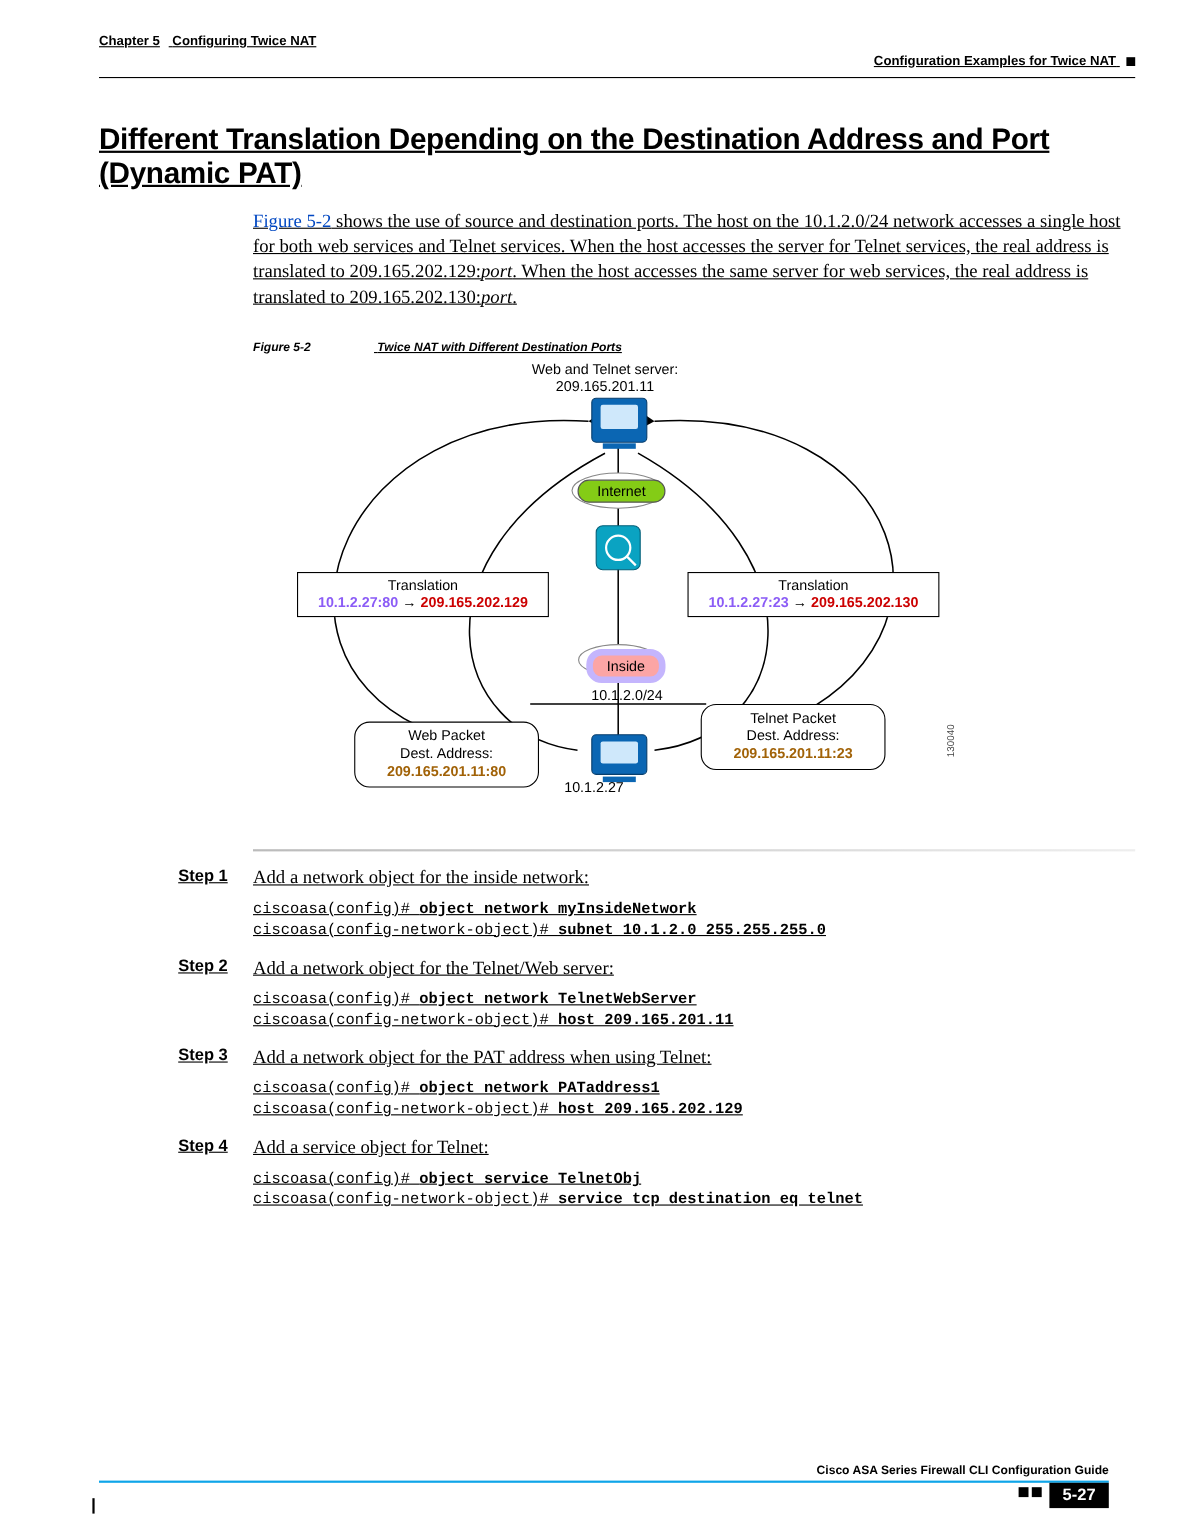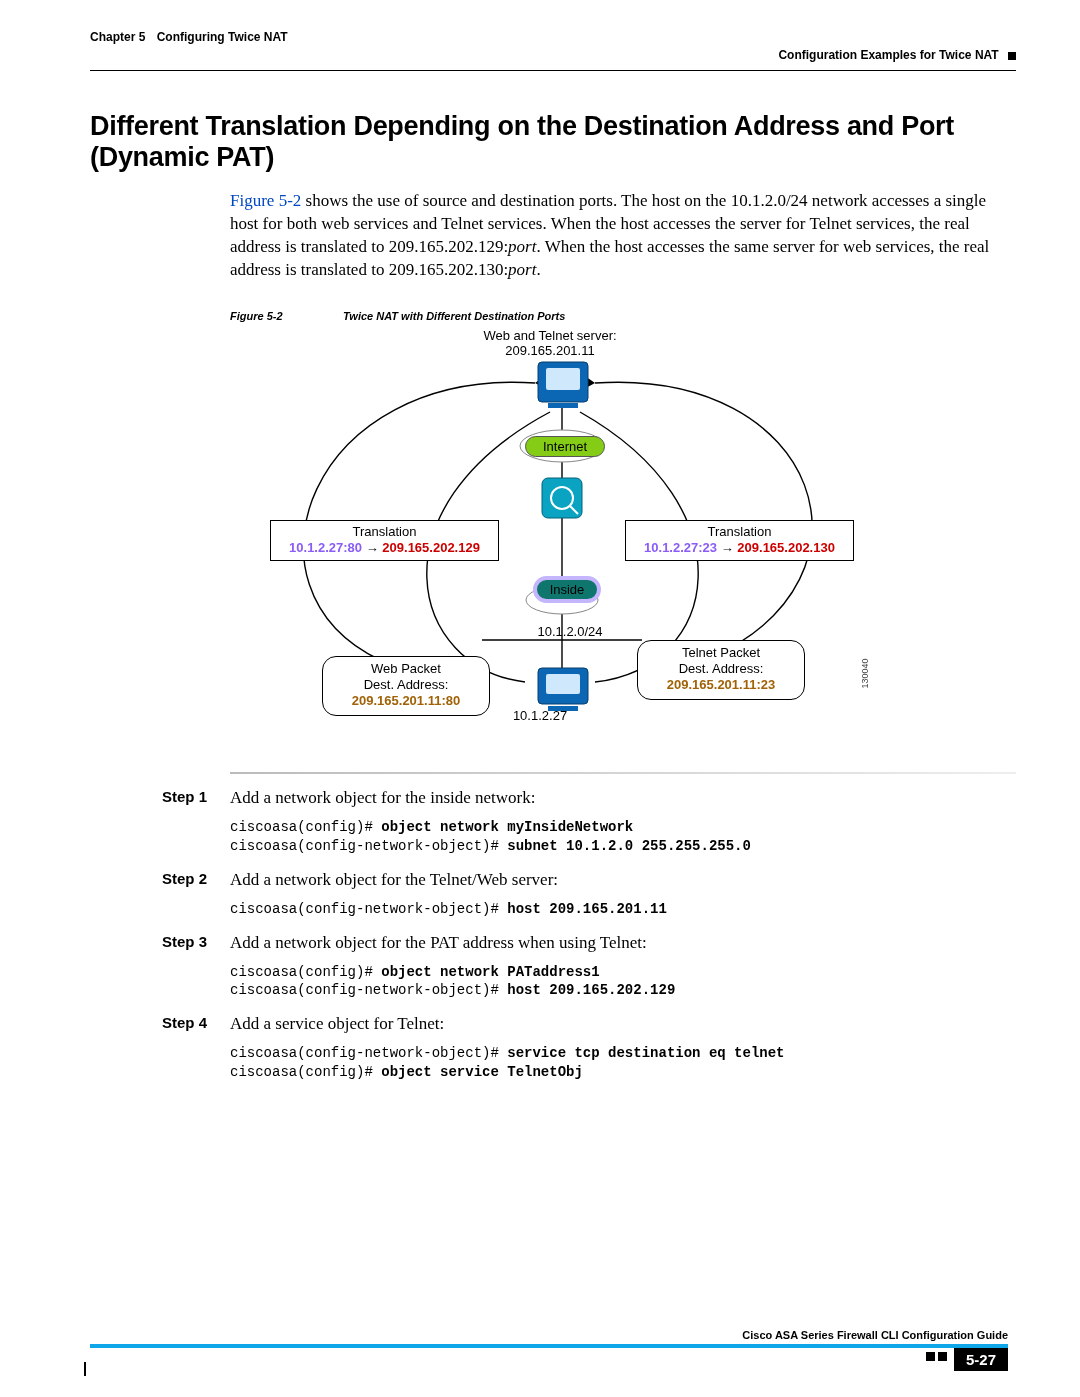--- a/index.html
+++ b/index.html
@@ -7,22 +7,23 @@
     padding: 0;
     background: #fff;
     font-family: "Times New Roman", Times, serif;
     color: #000;
   }
   .page {
     width: 1080px;
     height: 1397px;
     position: relative;
     box-sizing: border-box;
-    padding: 30px 64px 40px 90px;
+    padding: 30px 48px 40px 90px;
     font-size: 16px;
+    text-decoration: underline;
   }
   .header-row {
     display: flex;
     justify-content: space-between;
     align-items: flex-start;
     font-family: Arial, Helvetica, sans-serif;
     font-size: 12px;
     border-bottom: 1px solid #000;
     padding-bottom: 8px;
     margin-bottom: 24px;
@@ -64,21 +65,21 @@
     width: 620px;
     height: 430px;
     font-family: Arial, Helvetica, sans-serif;
     font-size: 13px;
     margin-top: 6px;
     margin-bottom: 14px;
   }
   .diagram .label { position:absolute; text-align:center; line-height:1.2;}
   .server-label { left: 190px; top: 0; width: 220px;}
   .internet-bubble { left: 275px; top: 108px; width: 70px; border:1px solid #555; border-radius: 16px; background:#84cc16; padding:2px 4px;}
-  .inside-bubble   { left: 283px; top: 248px; width: 52px; border:4px solid #c4b5fd; border-radius: 14px; background:#0f766e; padding:2px 4px;}
+  .inside-bubble   { left: 283px; top: 262px; width: 52px; border:6px solid #c4b5fd; border-radius: 14px; background:#fca5a5; padding:2px 4px;}
   .subnet-lbl { left:270px; top:296px; width:100px;}
   .host-lbl { left:250px; top:380px; width:80px;}
   .side-id { right:-10px; top: 340px; transform: rotate(-90deg); font-size:9px; color:#444;}
   .trans-box {
     position:absolute;
     border:1px solid #000;
     background:#fff;
     padding:3px 6px 4px 6px;
     text-align:center;
     width: 215px;
@@ -141,21 +142,21 @@
   .footer-line1 {
     text-align:right;
     font-family: Arial, Helvetica, sans-serif;
     font-size: 11px;
     font-weight:bold;
   }
   .footer-row {
     display:flex;
     justify-content:flex-end;
     align-items:stretch;
-    border-top:4px solid #0ea5e9;
+    border-top:2px solid #0ea5e9;
     margin-top:3px;
   }
   .footer-sq { width:9px; height:9px; background:#000; margin:4px 3px 0 0;}
   .footer-page {
     background:#000; color:#fff;
     font-family: Arial, Helvetica, sans-serif;
     font-weight:bold; font-size:15px;
     padding:3px 12px;
     margin-left:4px;
   }
@@ -274,31 +275,31 @@
   <div class="steps" id="steps-container">
       <div class="step-row">
         <div class="step-label">Step 1</div>
         <div class="step-desc">Add a network object for the inside network:</div>
       </div>
       <div class="code-block"><div><span>ciscoasa(config)# </span><b>object network myInsideNetwork</b></div><div><span>ciscoasa(config-network-object)# </span><b>subnet 10.1.2.0 255.255.255.0</b></div></div>
       <div class="step-row">
         <div class="step-label">Step 2</div>
         <div class="step-desc">Add a network object for the Telnet/Web server:</div>
       </div>
-      <div class="code-block"><div><span>ciscoasa(config-network-object)# </span><b>host 209.165.201.11</b></div></div>
+      <div class="code-block"><div><span>ciscoasa(config)# </span><b>object network TelnetWebServer</b></div><div><span>ciscoasa(config-network-object)# </span><b>host 209.165.201.11</b></div></div>
       <div class="step-row">
         <div class="step-label">Step 3</div>
         <div class="step-desc">Add a network object for the PAT address when using Telnet:</div>
       </div>
       <div class="code-block"><div><span>ciscoasa(config)# </span><b>object network PATaddress1</b></div><div><span>ciscoasa(config-network-object)# </span><b>host 209.165.202.129</b></div></div>
       <div class="step-row">
         <div class="step-label">Step 4</div>
         <div class="step-desc">Add a service object for Telnet:</div>
       </div>
-      <div class="code-block"><div><span>ciscoasa(config-network-object)# </span><b>service tcp destination eq telnet</b></div><div><span>ciscoasa(config)# </span><b>object service TelnetObj</b></div></div>
+      <div class="code-block"><div><span>ciscoasa(config)# </span><b>object service TelnetObj</b></div><div><span>ciscoasa(config-network-object)# </span><b>service tcp destination eq telnet</b></div></div>
     </div>
 
   <div class="footer">
     <div class="footer-line1">Cisco ASA Series Firewall CLI Configuration Guide</div>
     <div class="footer-row">
       <span class="footer-sq"></span>
       <span class="footer-sq"></span>
       <span class="footer-page">5-27</span>
     </div>
     <div class="footer-tick"></div>

